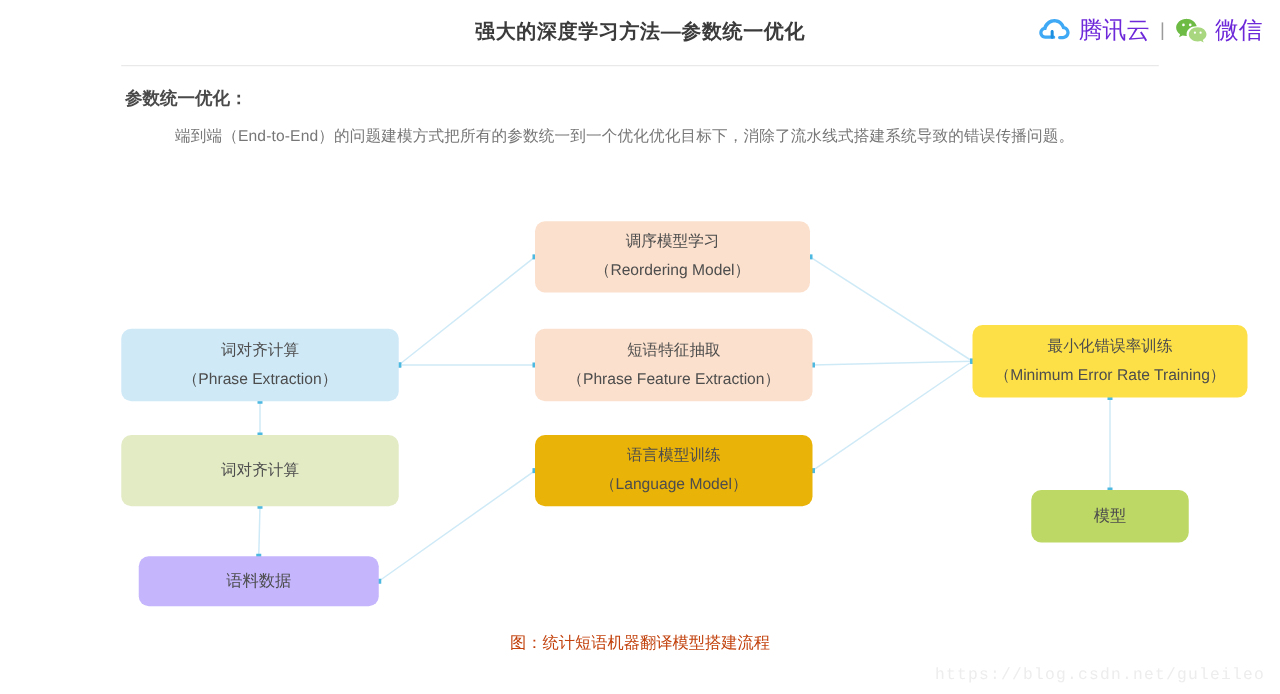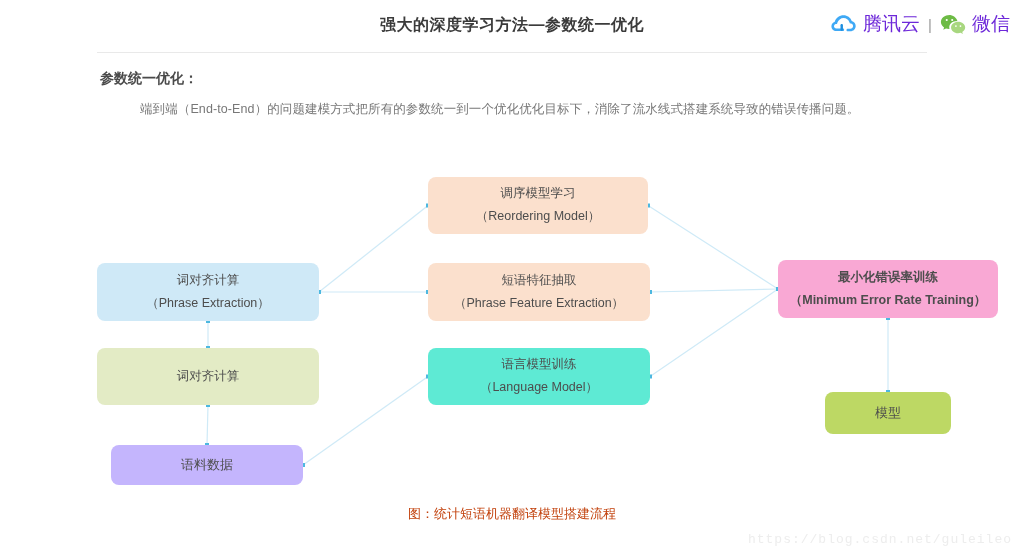--- a/index.html
+++ b/index.html
@@ -208,28 +208,28 @@
         <div class="en">（Reordering Model）</div>
       </div>
       <div class="node" style="left: 97px; top: 123px; width: 222px; height: 58px; background: rgb(207, 233, 247);">
         <div class="cn">词对齐计算</div>
         <div class="en">（Phrase Extraction）</div>
       </div>
       <div class="node" style="left: 428px; top: 123px; width: 222px; height: 58px; background: rgb(251, 224, 205);">
         <div class="cn">短语特征抽取</div>
         <div class="en">（Phrase Feature Extraction）</div>
       </div>
-      <div class="node" style="left: 778px; top: 120px; width: 220px; height: 58px; background: #f9a8d4; font-weight: bold;">
+      <div class="node" style="left: 778px; top: 120px; width: 220px; height: 58px; background: #fde047;">
         <div class="cn">最小化错误率训练</div>
         <div class="en">（Minimum Error Rate Training）</div>
       </div>
       <div class="node" style="left: 97px; top: 208px; width: 222px; height: 57px; background: rgb(227, 235, 197);">
         <div class="cn">词对齐计算</div>
       </div>
-      <div class="node" style="left: 428px; top: 208px; width: 222px; height: 57px; background: #5eead4;">
+      <div class="node" style="left: 428px; top: 208px; width: 222px; height: 57px; background: #eab308;">
         <div class="cn">语言模型训练</div>
         <div class="en">（Language Model）</div>
       </div>
       <div class="node single" style="left: 825px; top: 252px; width: 126px; height: 42px; background: rgb(189, 216, 100);">
         <div class="cn">模型</div>
       </div>
       <div class="node single" style="left: 111px; top: 305px; width: 192px; height: 40px; background: #c4b5fd; text-align: center;">
         <div class="cn">语料数据</div>
       </div>
     </div>

